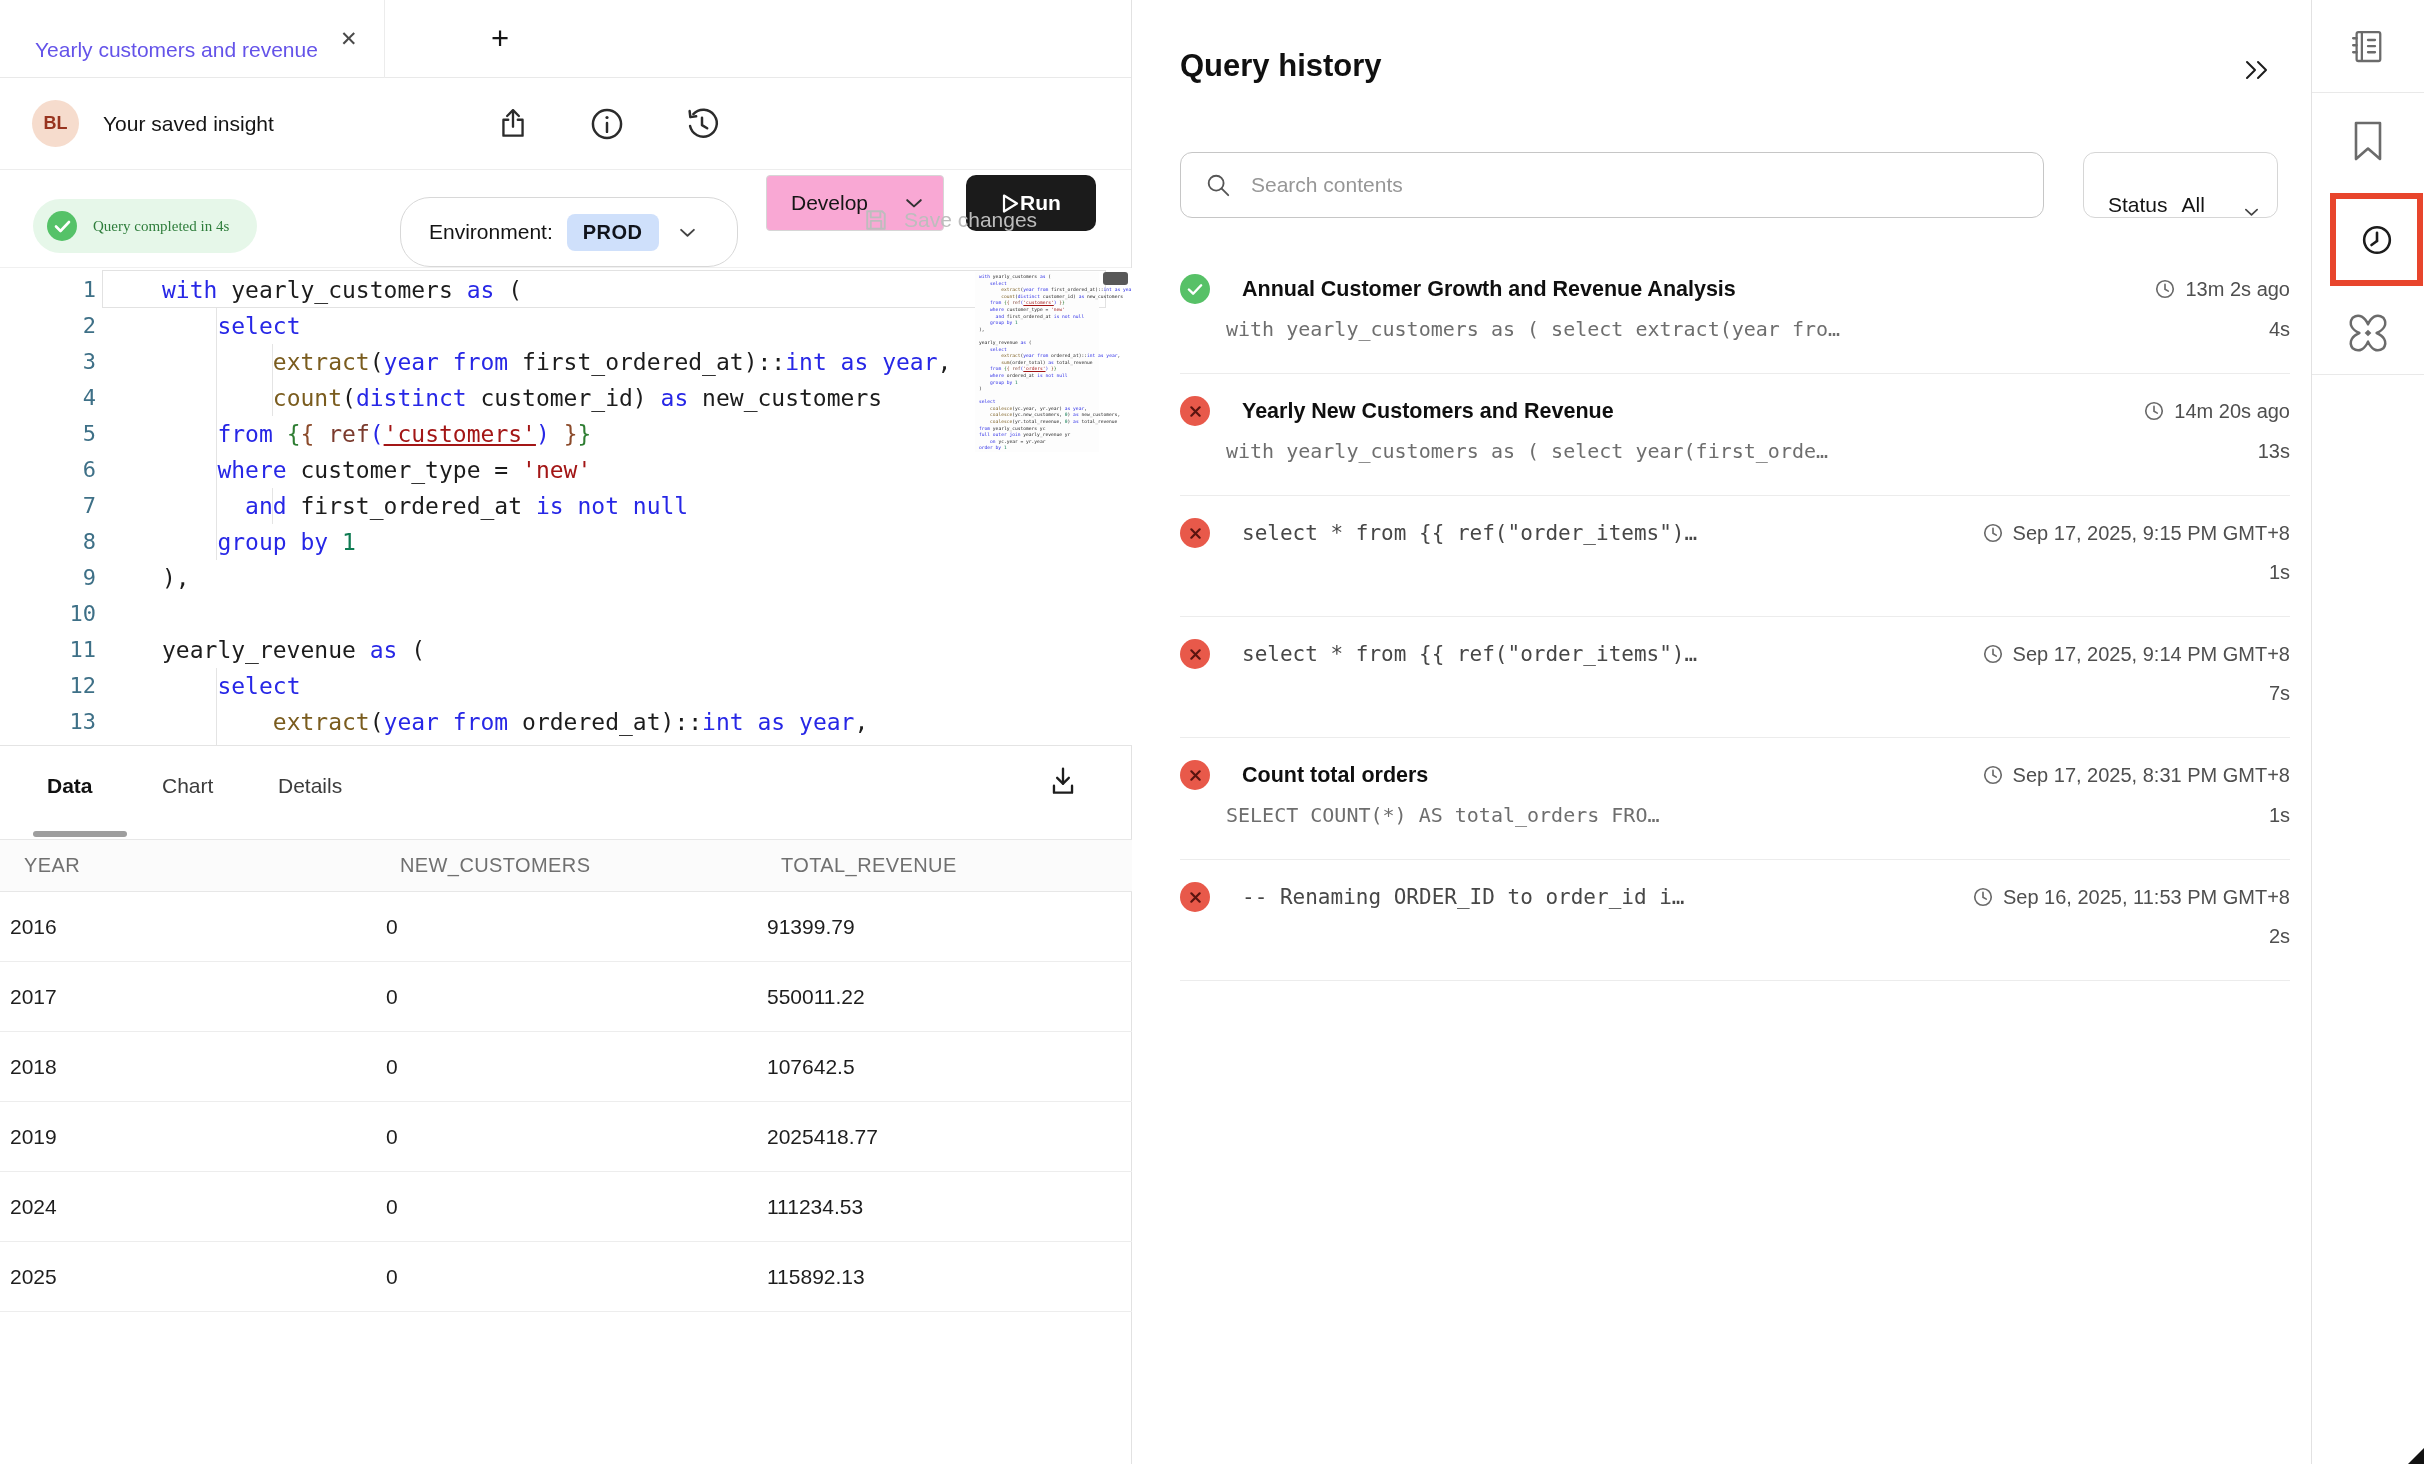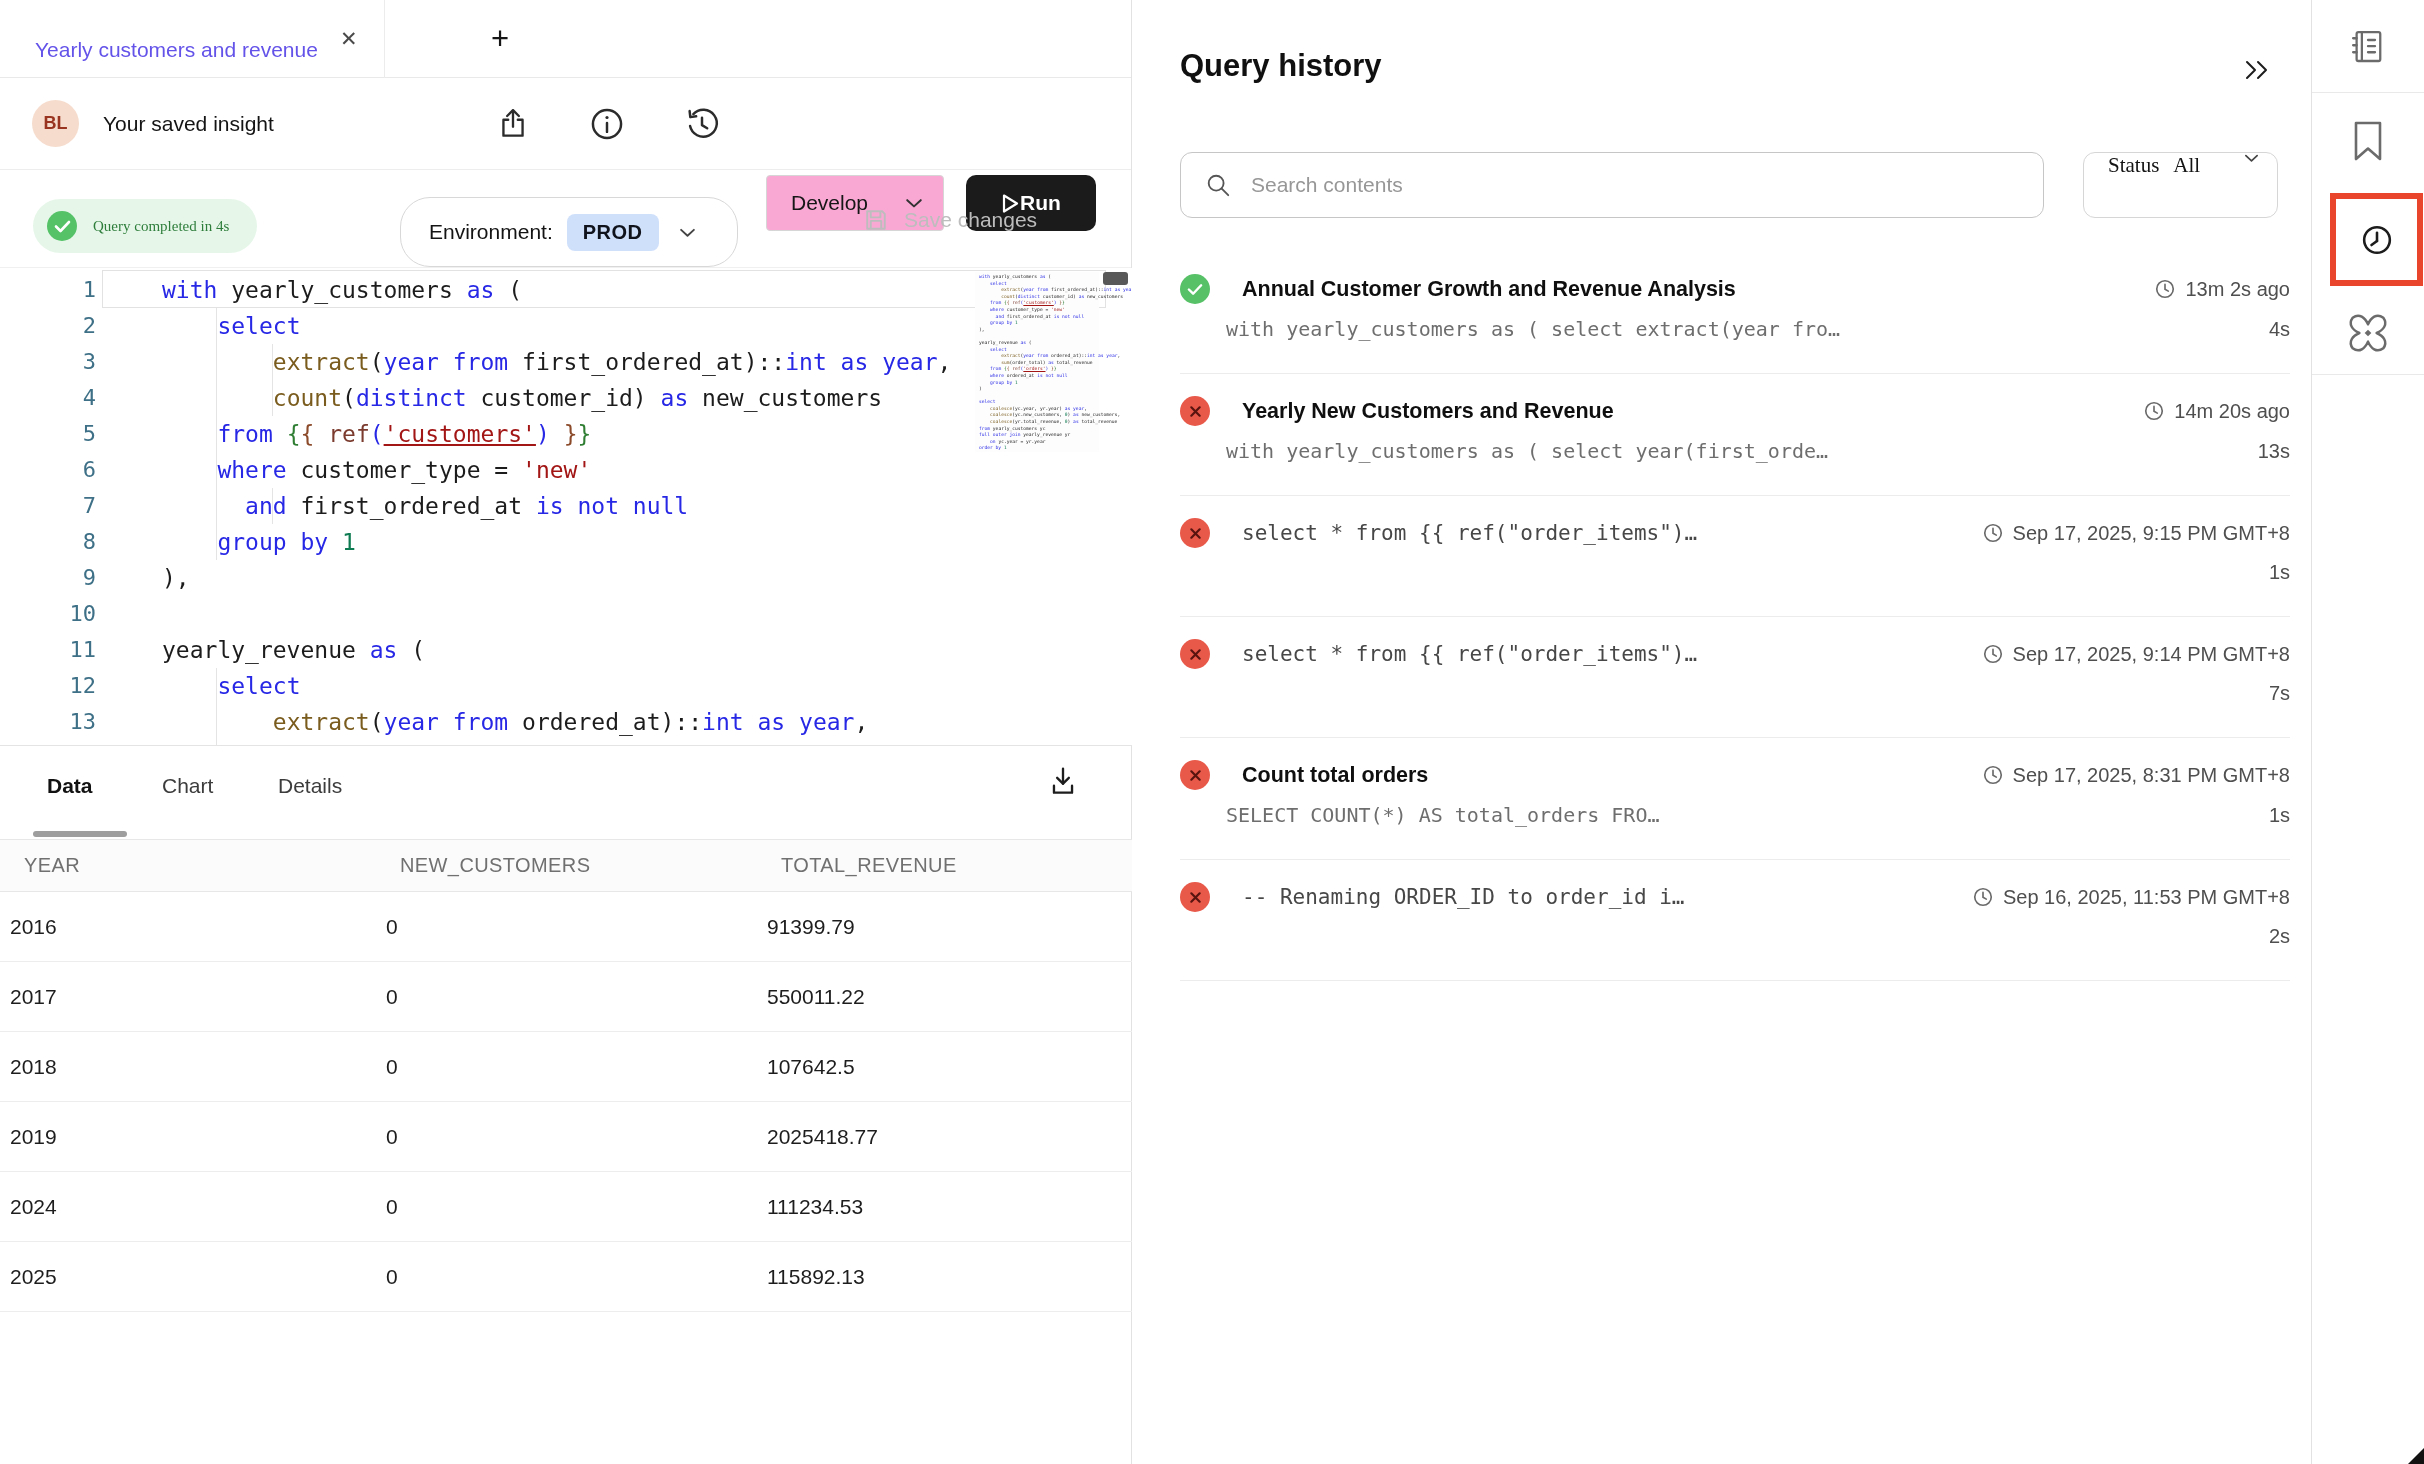--- a/index.html
+++ b/index.html
@@ -60,21 +60,21 @@
   .thead div { font-size:20px; color:#707070; letter-spacing:.4px; }
   .trow { display:grid; grid-template-columns:376px 381px auto; height:70px; align-items:center; padding-left:10px; border-bottom:1px solid #ededed; font-size:21px; color:#1d1d1d; }
 
   
   .right-panel { position:absolute; left:1133px; top:0; width:1178px; height:1464px; background:#fff; }
   .qh-title { position:absolute; left:47px; top:48px; font-size:31px; font-weight:600; color:#101010; }
   .collapse { position:absolute; right:38px; top:58px; color:#1c1c1c; }
   .search-box { position:absolute; left:47px; top:152px; width:864px; height:66px; border:1.5px solid #c6c6c6; border-radius:12px; display:flex; align-items:center; padding:0 18px 0 24px; gap:20px; background:#fff; }
   .search-box input { border:none; outline:none; flex:1; font-size:21px; color:#333; font-family:"Liberation Sans", sans-serif; }
   .search-box input::placeholder { color:#979797; }
-  .status-filter { position:absolute; right:33px; top:152px; width:195px; height:66px; border:1px solid #d6d6d6; border-radius:12px; display:flex; align-items:flex-start; padding:0 18px 0 24px; gap:14px; background:#fff; font-size:21px; color:#141414;font-family:Liberation Serif, serif; }
+  .status-filter { position:absolute; right:33px; top:152px; width:195px; height:66px; border:1px solid #d6d6d6; border-radius:12px; display:flex; align-items:flex-end; padding:0 18px 0 24px; gap:14px; background:#fff; font-size:21px; color:#141414; }
   .status-filter .sp { flex:1; }
   .qh-list { position:absolute; left:47px; top:252px; width:1110px; }
   .qh-item { padding:22px 0 32px; border-bottom:1px solid #ececec; }
   .qh-row1 { display:flex; align-items:center;gap:16px; }
   .qh-badge { width:30px; height:30px; border-radius:50%; margin-right:16px; flex:none; display:flex; align-items:center; justify-content:center; }
   .qh-badge.success { background:#57c167; } .qh-badge.error { background:#e8594a; }
   .qh-title-txt { flex:1; font-size:21.5px; font-weight:bold; color:#0f0f0f; padding-right:16px; }
   .qh-title-txt.mono { font-family:"DejaVu Sans Mono", monospace; font-weight:normal; font-size:21px; color:#474747; }
   .qh-time { display:flex; align-items:center; gap:9px; color:#4f4f4f; font-size:20px; flex:none; }
   .qh-row2 { display:flex; margin-left:46px; margin-top:13px; align-items:baseline; }

